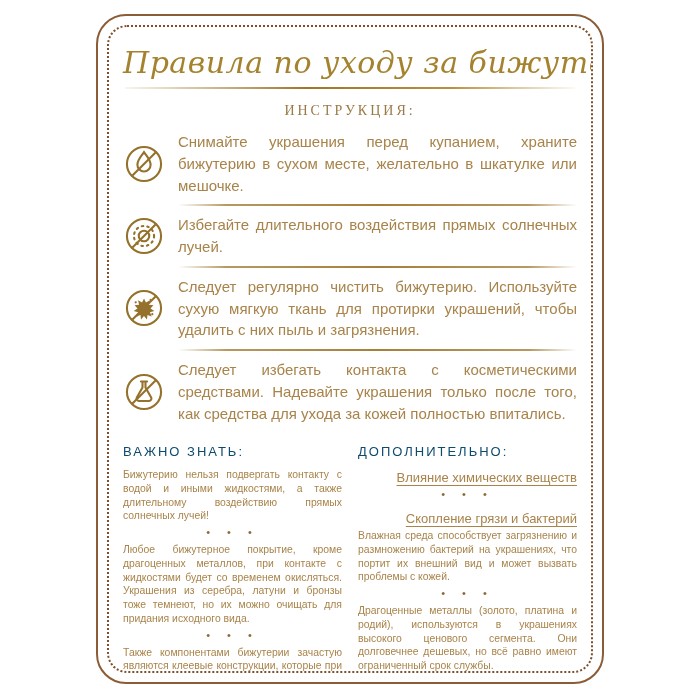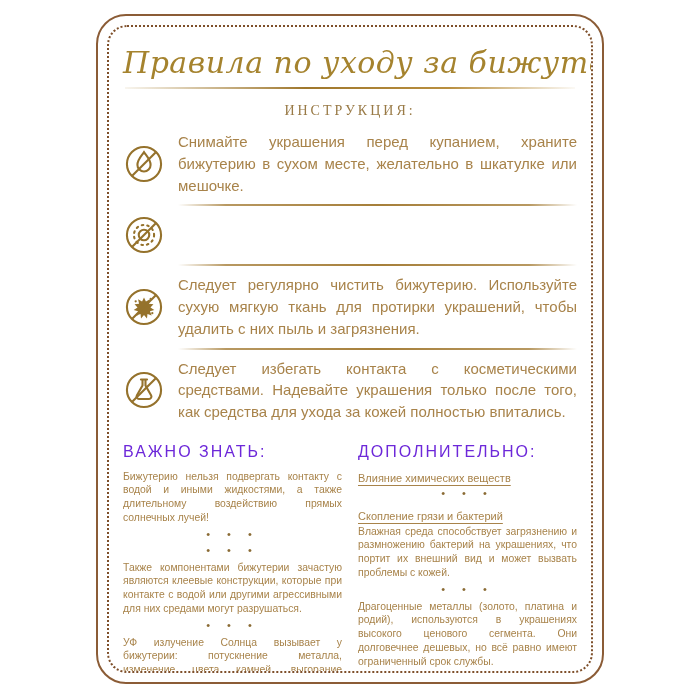--- a/index.html
+++ b/index.html
@@ -19,24 +19,24 @@
          letter-spacing:3px;color:#997a46;font-family:Liberation Serif, serif;}
 
   .instr-item{display:flex;align-items:center;gap:13px;padding:8px 0;}
   .instr-item .icon{flex:0 0 42px;height:42px;}
   .instr-item p{margin:0;font-size:15px;line-height:1.45;color:#a8834a;text-align:justify;}
   .item-hr{height:2px;margin-left:55px;
          background:linear-gradient(90deg,rgba(166,127,58,0),rgba(166,127,58,.8) 12%,#a67f3a 50%,rgba(166,127,58,.8) 88%,rgba(166,127,58,0));}
 
   .cols{display:flex;gap:16px;margin-top:10px;}
   .col{flex:1;min-width:0;}
-  .col h3{margin:2px 0 9px;font-size:16px;font-weight:normal;letter-spacing:2px;color:#6d28d9;white-space:nowrap;}
+  .col h3{margin:2px 0 9px;font-size:13px;font-weight:normal;letter-spacing:2px;color:#0c4a6e;white-space:nowrap;}
   .col p{margin:0;font-size:10.4px;line-height:1.32;color:#a8834a;text-align:justify;}
-  .col h4{margin:11px 0 3px;font-size:11px;font-weight:normal;color:#a8834a;
-          text-decoration:underline;text-underline-offset:2.5px;}
+  .col h4{margin:11px 0 3px;font-size:13px;font-weight:normal;color:#a8834a;
+          text-decoration:underline;text-underline-offset:2.5px;text-align:right;}
   .u{text-underline-offset:2.5px;}
   .dots{text-align:center;color:#8a6a33;font-size:11px;letter-spacing:7px;line-height:1;margin:4px 0 5px;}
 
   .stars{display:flex;justify-content:space-between;align-items:center;margin-top:12px;padding-right:2px;}
   .star{width:40px;height:40px;display:block;}
   .star-wrap{position:relative;width:40px;height:40px;}
   .star-small{position:absolute;top:-7px;right:-9px;width:15px;height:15px;}
 
   .icon svg{display:block;}
   .ic-stroke{stroke:#95722c;fill:none;stroke-width:2.4;}
@@ -69,20 +69,21 @@
 
       <div class="instr-item">
         <span class="icon">
           <svg width="42" height="42" viewBox="0 0 48 48">
             <circle class="ic-stroke" cx="24" cy="24" r="19.5" stroke-width="2.6"></circle>
             <circle class="ic-stroke" cx="24" cy="24" r="6" stroke-width="2"></circle>
             <circle class="ic-stroke" cx="24" cy="24" r="11.5" stroke-width="2.2" stroke-dasharray="1.8 4.6" stroke-linecap="round"></circle>
             <line class="ic-stroke" x1="10.5" y1="37.5" x2="37.5" y2="10.5"></line>
           </svg>
         </span>
+        <p>Избегайте длительного воздействия прямых солнечных лучей.</p>
       </div>
       <div class="item-hr"></div>
 
       <div class="instr-item">
         <span class="icon">
           <svg width="42" height="42" viewBox="0 0 48 48">
             <circle class="ic-stroke" cx="24" cy="24" r="19.5" stroke-width="2.6"></circle>
             <path class="ic-fill" d="M24 13 l2.2 4.6 4.6-2.4 -1.2 5 5.2 .6 -3.4 3.8 4.4 2.8 -5 1.4 2 4.8 -4.8 -1.6 -.6 5.2 -3.4 -4 -3.4 4 -.6 -5.2 -4.8 1.6 2 -4.8 -5 -1.4 4.4 -2.8 -3.4 -3.8 5.2 -.6 -1.2 -5 4.6 2.4 z"></path>
             <circle class="ic-fill" cx="14.5" cy="17.5" r="1.3"></circle>
             <circle class="ic-fill" cx="33.5" cy="31" r="1.3"></circle>
@@ -107,20 +108,21 @@
       </div>
 
     </div>
 
     <div class="cols">
 
       <div class="col">
         <h3>ВАЖНО ЗНАТЬ:</h3>
         <p><span>Бижутерию </span><span class="u">нельзя подвергать контакту с водой и иными жидкостями, а также длительному воздействию прямых солнечных лучей!</span></p>
         <div class="dots">• • •</div>
+        <p>Любое бижутерное покрытие, кроме драгоценных металлов, при контакте с жидкостями будет со временем окисляться. Украшения из серебра, латуни и бронзы тоже темнеют, но их можно очищать для придания исходного вида.</p>
         <div class="dots">• • •</div>
         <p>Также компонентами бижутерии зачастую являются клеевые конструкции, которые при контакте с водой или другими агрессивными для них средами могут разрушаться.</p>
         <div class="dots">• • •</div>
         <p>УФ излучение Солнца вызывает у бижутерии: потускнение металла, изменение цвета камней, выгорание рисунков, разрушение клея. Также нагрев от Солнца приводит к: деформации металла, трещинам в камнях и дефектам органических материалов (янтарь, жемчуг, коралл).</p>
       </div>
 
       <div class="col">
         <h3>ДОПОЛНИТЕЛЬНО:</h3>
 
         <h4>Влияние химических веществ</h4>

